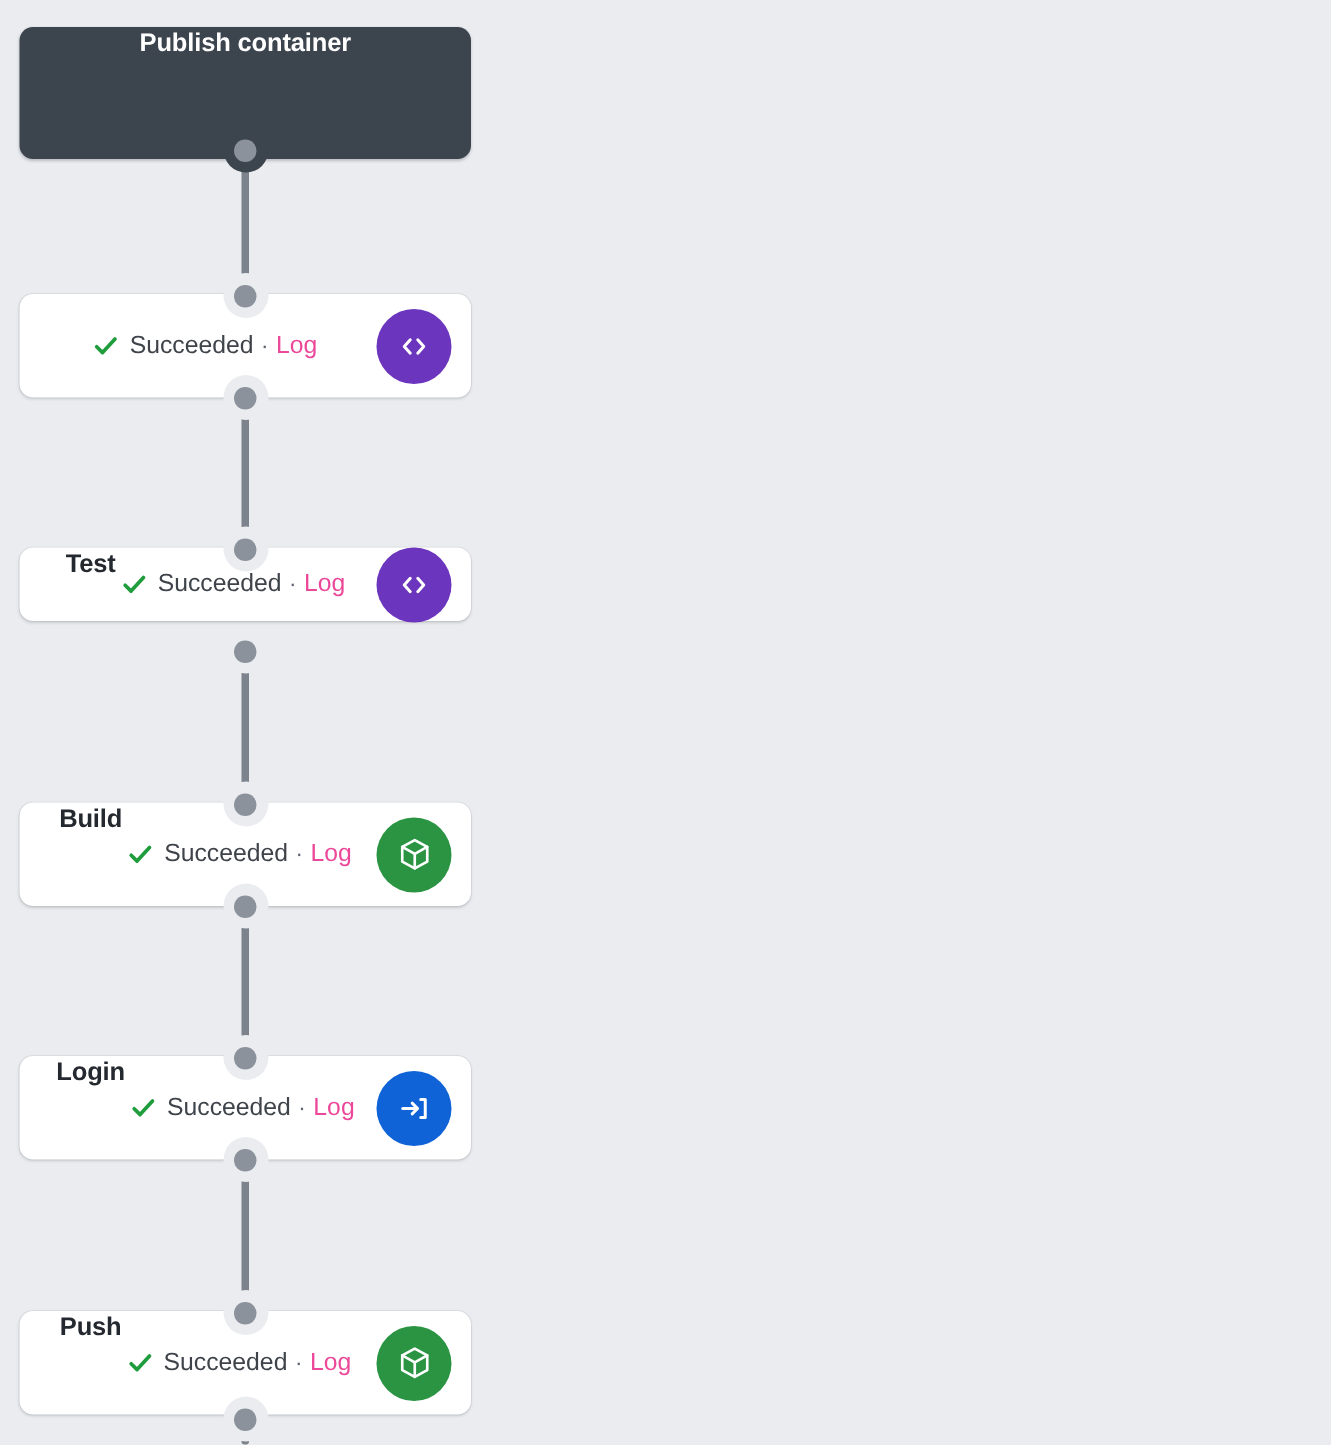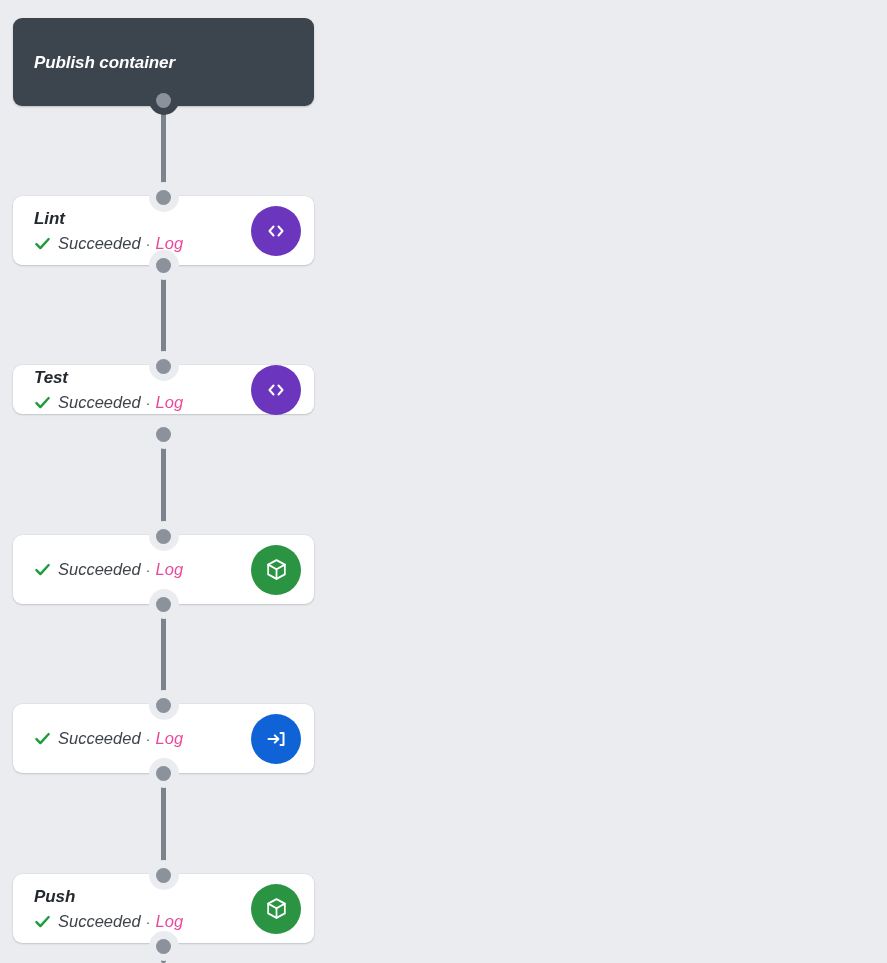--- a/index.html
+++ b/index.html
@@ -51,24 +51,23 @@
     box-shadow: 0 1px 2px rgba(22,29,37,.22);
   }
 
   .card-body {
     position: absolute;
     left: 21px;
     top: 0;
     right: 74px;
     height: 100%;
     display: flex;
-    flex-direction: column;
+    flex-direction: row;
     justify-content: center;
     gap: 4px;
-    font-style: italic;
   }
 
   .card.trigger .card-body { right: 21px; }
 
   .card-title {
     font-size: 17px;
     font-weight: bold;
     color: #24292f;
     letter-spacing: -0.1px;
     line-height: 21px;
@@ -170,21 +169,20 @@
   <div class="connector" style="top:946px;height:17px;"></div>
 
   <div class="card trigger" style="top:18px;height:88px;">
     <div class="card-body">
       <div class="card-title">Publish container</div>
     </div>
   </div>
 
   <div class="card" style="top:196px;height:69px;">
     <div class="card-body">
-      <div class="card-title">Lint</div>
       <div class="card-status">
         <span class="check-icon">
           <svg width="17" height="17" viewBox="0 0 16 16" fill="none" stroke="currentColor" stroke-width="2.3" stroke-linecap="round" stroke-linejoin="round">
               <path d="M2.3 8.6 L6 12.3 L13.8 3.8"></path>
             </svg>
         </span>
         <span class="status-text">Succeeded</span>
         <span class="dot-sep">·</span>
         <a class="log-link">Log</a>
       </div>
@@ -214,20 +212,21 @@
     <div class="step-icon" style="background:#6b35bd;">
       <svg width="24" height="24" viewBox="0 0 24 24" fill="none" stroke="#fff" stroke-width="2" stroke-linecap="round" stroke-linejoin="round">
           <path d="M9.5 7.5 L5.5 12 L9.5 16.5"></path>
           <path d="M14.5 7.5 L18.5 12 L14.5 16.5"></path>
         </svg>
     </div>
   </div>
 
   <div class="card" style="top:535px;height:69px;">
     <div class="card-body">
+      <div class="card-title">Build</div>
       <div class="card-status">
         <span class="check-icon">
           <svg width="17" height="17" viewBox="0 0 16 16" fill="none" stroke="currentColor" stroke-width="2.3" stroke-linecap="round" stroke-linejoin="round">
               <path d="M2.3 8.6 L6 12.3 L13.8 3.8"></path>
             </svg>
         </span>
         <span class="status-text">Succeeded</span>
         <span class="dot-sep">·</span>
         <a class="log-link">Log</a>
       </div>
@@ -236,20 +235,21 @@
       <svg width="25" height="25" viewBox="0 0 24 24" fill="none" stroke="#fff" stroke-width="1.7" stroke-linecap="round" stroke-linejoin="round">
           <path d="M12 3 L20 7.3 L20 16.7 L12 21 L4 16.7 L4 7.3 Z"></path>
           <path d="M4 7.3 L12 11.8 L20 7.3"></path>
           <path d="M12 11.8 L12 21"></path>
         </svg>
     </div>
   </div>
 
   <div class="card" style="top:704px;height:69px;">
     <div class="card-body">
+      <div class="card-title">Login</div>
       <div class="card-status">
         <span class="check-icon">
           <svg width="17" height="17" viewBox="0 0 16 16" fill="none" stroke="currentColor" stroke-width="2.3" stroke-linecap="round" stroke-linejoin="round">
               <path d="M2.3 8.6 L6 12.3 L13.8 3.8"></path>
             </svg>
         </span>
         <span class="status-text">Succeeded</span>
         <span class="dot-sep">·</span>
         <a class="log-link">Log</a>
       </div>

